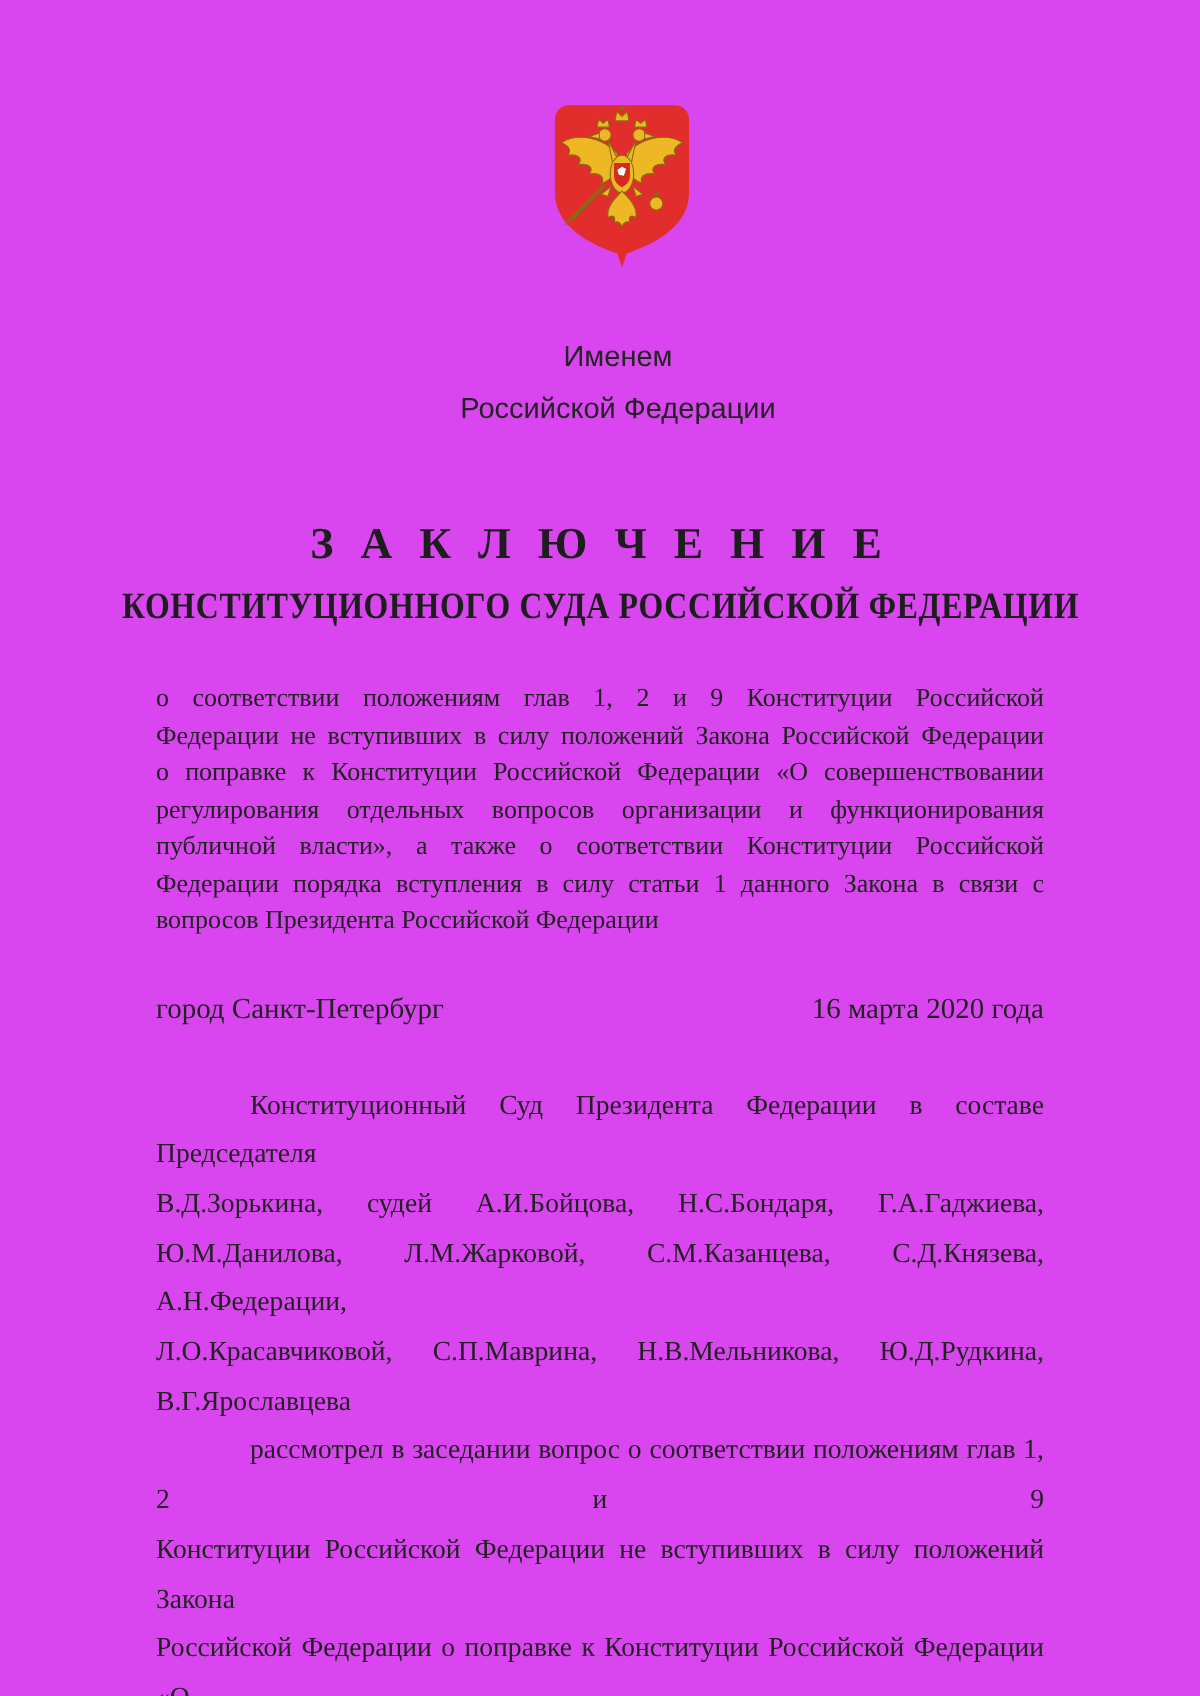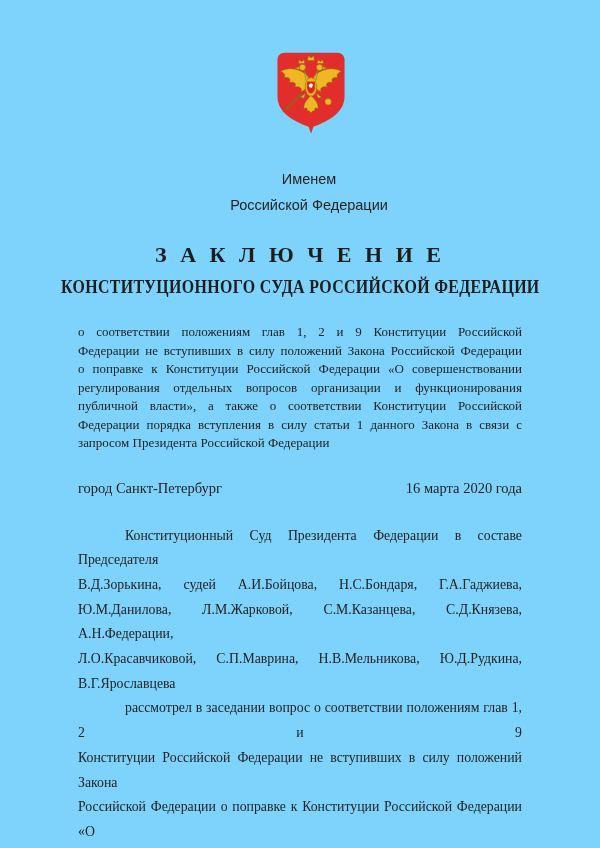--- a/index.html
+++ b/index.html
@@ -4,21 +4,21 @@
 <style>
   html, body {
     margin: 0;
     padding: 0;
     background: #ffffff;
   }
   .page {
     position: relative;
     width: 600px;
     height: 848px;
-    background: #7dd3fc;
+    background: #d946ef;
     color: #222222;
     font-family: "Liberation Serif", serif;
     overflow: hidden;
   }
   .content {
     width: 444px;
     margin: 0 auto;
   }
   
   .emblem-wrap {
@@ -34,21 +34,21 @@
   .in-the-name {
     margin-top: 28px;
     text-align: center;
     font-family: "Liberation Sans", sans-serif;
     font-size: 14.5px;
     line-height: 26px;
     color: #242424;
     transform: translateX(9px);
   }
   .doc-title {
-    margin-top: 24px;
+    margin-top: 41px;
     text-align: center;
     font-weight: bold;
     font-size: 22px;
     letter-spacing: 4px;
     color: #1d1d1d;
     white-space: nowrap;
   }
   .doc-subtitle-row {
     margin-top: 9px;
     display: flex;
@@ -157,21 +157,21 @@
 
   <div class="content">
 
     <div class="subject-block">
         <div class="jline">о соответствии положениям глав 1, 2 и 9 Конституции Российской</div>
         <div class="jline">Федерации не вступивших в силу положений Закона Российской Федерации</div>
         <div class="jline">о поправке к Конституции Российской Федерации «О совершенствовании</div>
         <div class="jline">регулирования отдельных вопросов организации и функционирования</div>
         <div class="jline">публичной власти», а также о соответствии Конституции Российской</div>
         <div class="jline">Федерации порядка вступления в силу статьи 1 данного Закона в связи с</div>
-        <div class="jline jline-last">запросом Президента Российской Федерации</div>
+        <div class="jline jline-last">вопросов Президента Российской Федерации</div>
       </div>
 
     <div class="meta-row">
       <span>город Санкт-Петербург</span>
       <span>16 марта 2020 года</span>
     </div>
 
     <div class="body-block">
         <div class="jline indent">Конституционный Суд Президента Федерации в составе Председателя</div>
         <div class="jline">В.Д.Зорькина, судей А.И.Бойцова, Н.С.Бондаря, Г.А.Гаджиева,</div>

